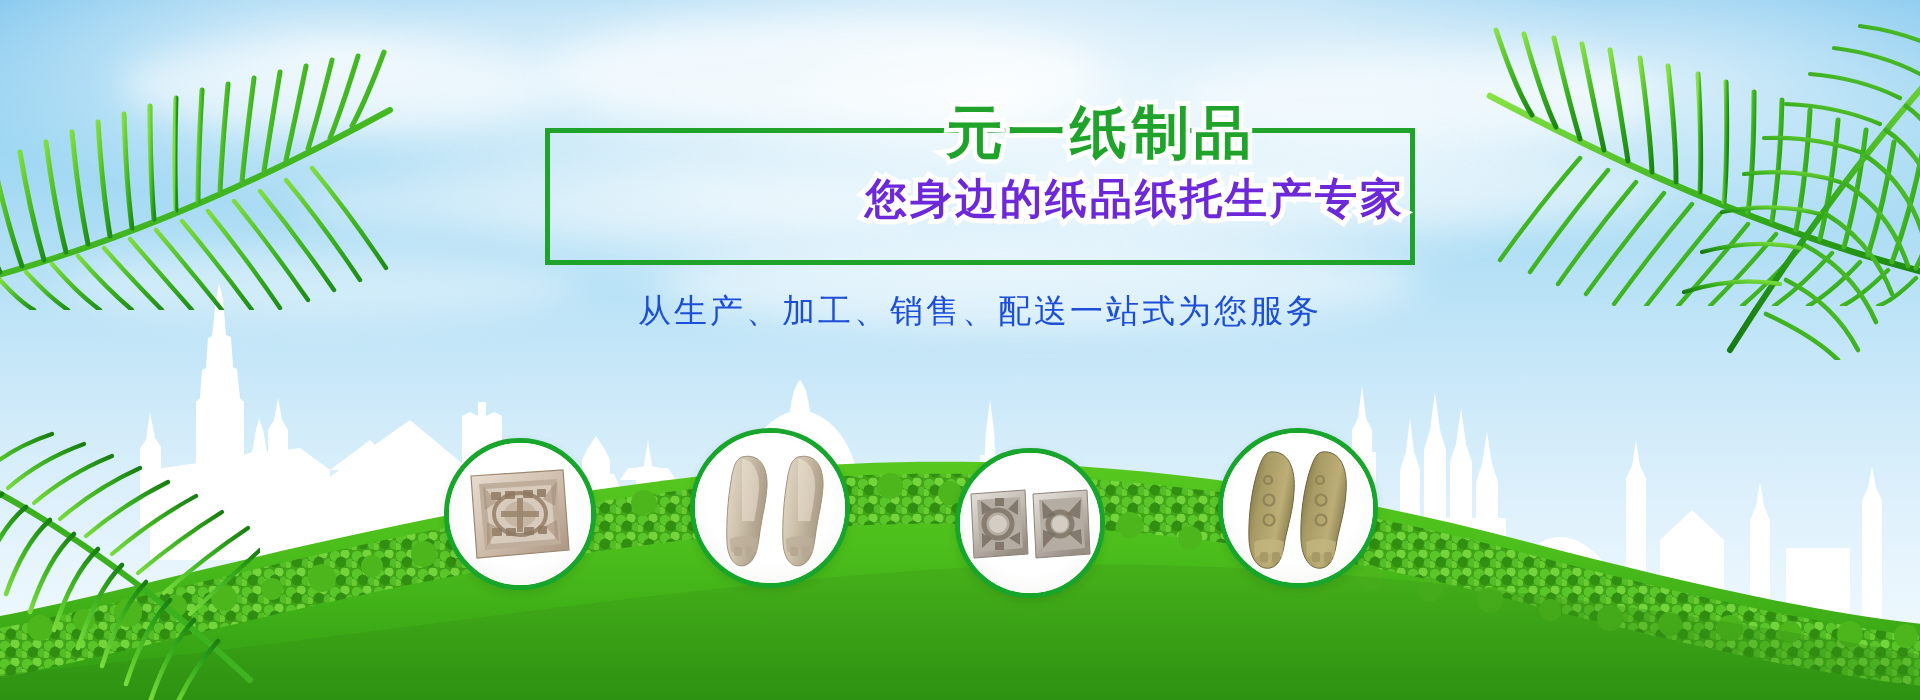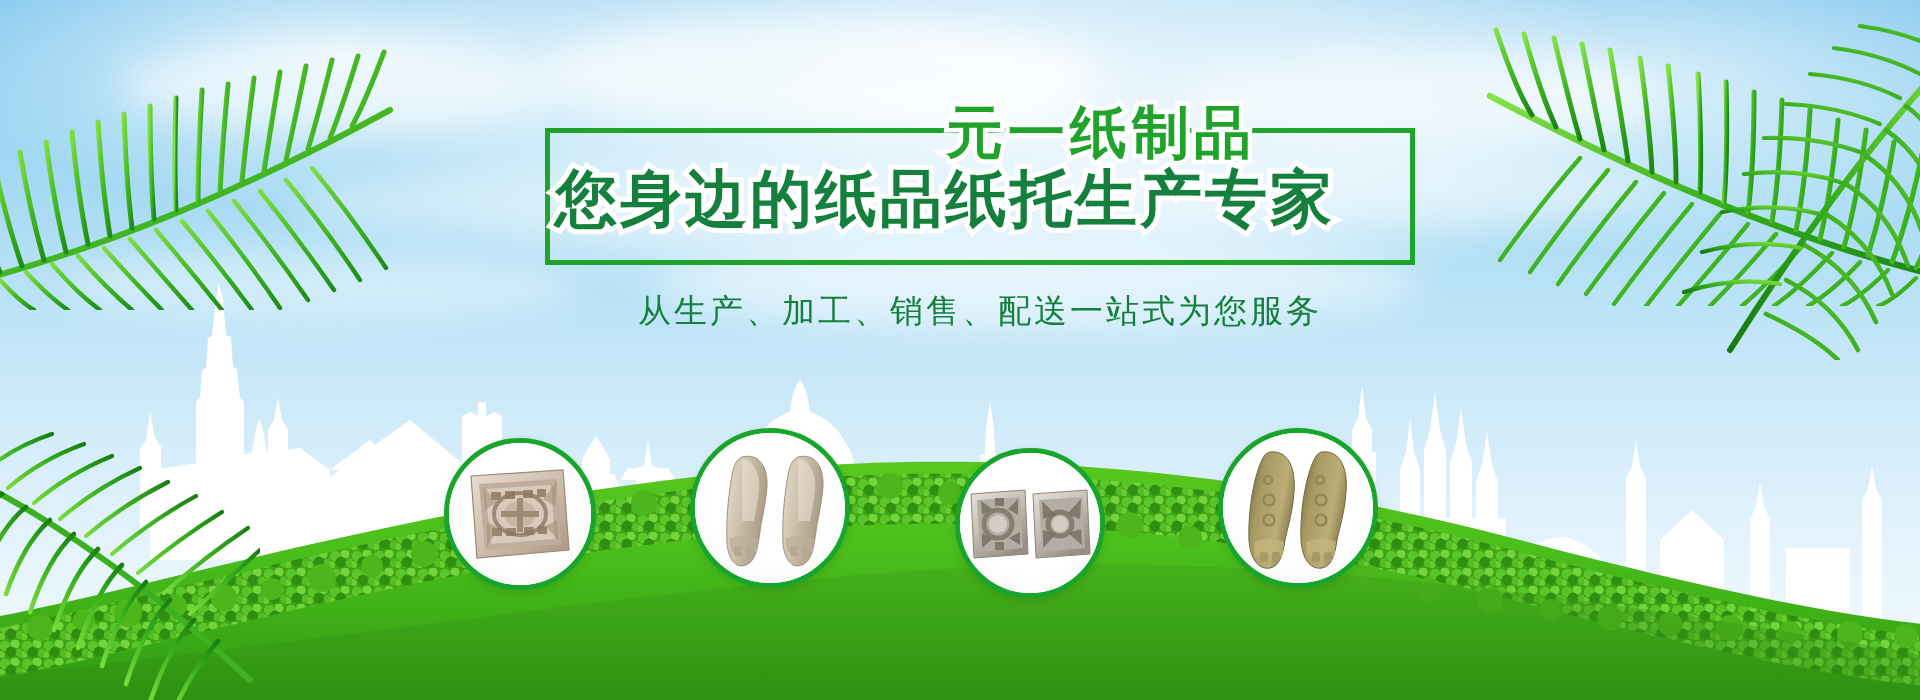--- a/index.html
+++ b/index.html
@@ -63,36 +63,36 @@
     font-size:57px; line-height:64px;
     letter-spacing:5px;
     color:#1fa32a;
     -webkit-text-stroke:9px #ffffff;
     paint-order:stroke fill;
     white-space:nowrap;
     text-shadow:0 0 2px rgba(255,255,255,.9);
   }
   .line2 {
     position:absolute; left:10px; top:62px; width:850px;
-    text-align:left;
+    text-align:right;
     font-family:"DejaVu Sans","Liberation Sans",sans-serif;
     font-weight:bold;
-    font-size:62px; line-height:74px;
+    font-size:42px; line-height:74px;
     letter-spacing:3px;
-    color:#15803d;
+    color:#6d28d9;
     -webkit-text-stroke:10px #ffffff;
     paint-order:stroke fill;
     white-space:nowrap;
   }
   .subtitle {
     position:absolute; left:500px; top:288px; width:960px;
     text-align:center;
     font-family:"DejaVu Sans","Liberation Sans",sans-serif;
     font-size:33px; line-height:46px; letter-spacing:3px;
-    color:#15803d;
+    color:#1d4ed8;
     white-space:nowrap;
   }
 
   
   .circles { position:absolute; left:0; top:0; width:1920px; height:700px; }
   .pcircle {
     position:absolute;
     border-radius:50%;
     background:#ffffff;
     border:5px solid #18a52b;

